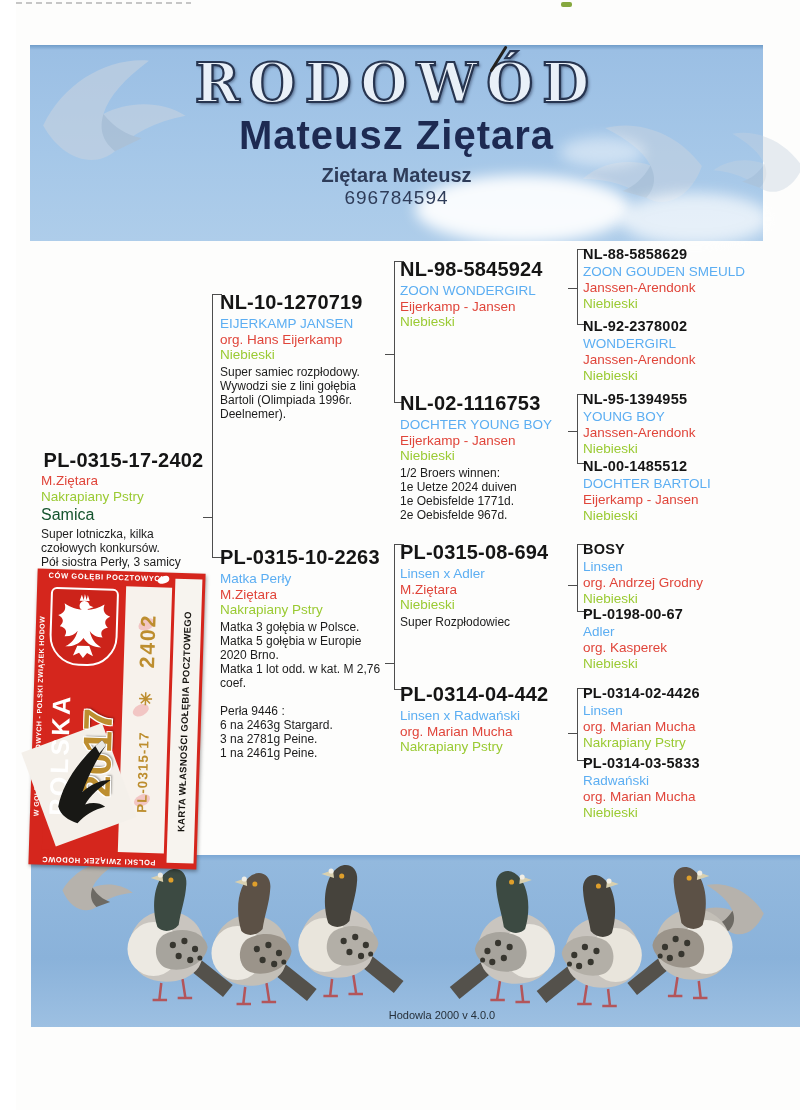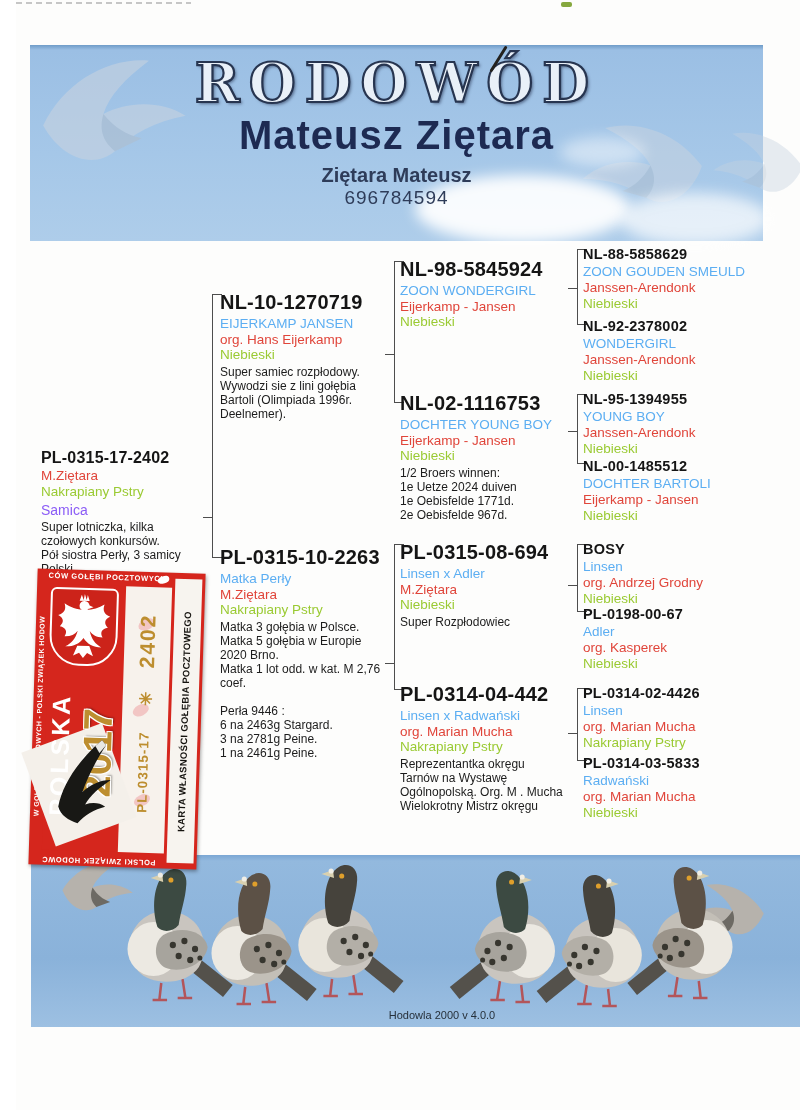--- a/index.html
+++ b/index.html
@@ -29,26 +29,26 @@
     font-family:"DejaVu Serif",serif;font-weight:bold;font-size:54px;letter-spacing:9px;
     color:#e9f0f8;-webkit-text-stroke:2.2px #273550;
     text-shadow:2px 2px 3px rgba(35,45,75,.55);}
   .owner{position:absolute;left:0;right:0;top:68px;font-size:40px;font-weight:bold;color:#1d2a52;letter-spacing:1px;}
   .owner-alt{position:absolute;left:0;right:0;top:119px;font-size:20px;font-weight:bold;color:#2e3c59;}
   .phone{position:absolute;left:0;right:0;top:142px;font-size:19px;font-weight:normal;color:#2e3c59;letter-spacing:1px;}
 
   
   .entry{position:absolute;line-height:1.18;}
   .ring{font-size:20px;font-weight:bold;color:#151515;letter-spacing:.2px;}
-  .entry.big .ring{font-size:16px;}
+  .entry.big .ring{font-size:20px;text-align:center;}
   .entry.g4 .ring{font-size:14.5px;}
   .bname{font-size:13.5px;color:#5caef2;margin-top:1px;}
   .bred{font-size:13.5px;color:#e0453a;}
   .bgreen{font-size:13.5px;color:#9aca32;}
-  .bsex{font-size:14px;color:#8b5cf6;margin-top:2px;}
+  .bsex{font-size:16px;color:#14532d;margin-top:2px;}
   .desc{font-size:12px;color:#1c1c1c;line-height:1.16;margin-top:3px;white-space:pre-line;}
 
   .br{position:absolute;width:9px;border:1.6px solid #4d4d4d;border-right:none;}
   .br .tk{position:absolute;left:-10px;width:9px;height:0;border-top:1.6px solid #4d4d4d;}
 
   
   .stamp{position:absolute;left:17px;top:571px;width:168px;height:296px;background:#d5261d;
     transform:rotate(1.8deg);box-shadow:1px 2px 4px rgba(0,0,0,.35);z-index:8;}
   .vw{position:absolute;display:flex;align-items:center;justify-content:center;}
   .vw>span{transform:rotate(-90deg);white-space:nowrap;}
@@ -234,24 +234,20 @@
     <div class="bname">Linsen x Adler</div>
     <div class="bred">M.Ziętara</div>
     <div class="bgreen">Niebieski</div>
     <div class="desc">Super Rozpłodowiec</div>
   </div>
   <div class="entry" style="left:384px;top:683px;width:182px">
     <div class="ring">PL-0314-04-442</div>
     <div class="bname">Linsen x Radwański</div>
     <div class="bred">org. Marian Mucha</div>
     <div class="bgreen">Nakrapiany Pstry</div>
-    <div class="desc">Reprezentantka okręgu
-Tarnów na Wystawę
-Ogólnopolską.  Org. M . Mucha
-Wielokrotny Mistrz okręgu</div>
   </div>
 
   <div class="entry g4" style="left:567px;top:246px;width:185px">
     <div class="ring">NL-88-5858629</div>
     <div class="bname">ZOON GOUDEN SMEULD</div>
     <div class="bred">Janssen-Arendonk</div>
     <div class="bgreen">Niebieski</div>
   </div>
   <div class="entry g4" style="left:567px;top:318px;width:185px">
     <div class="ring">NL-92-2378002</div>

